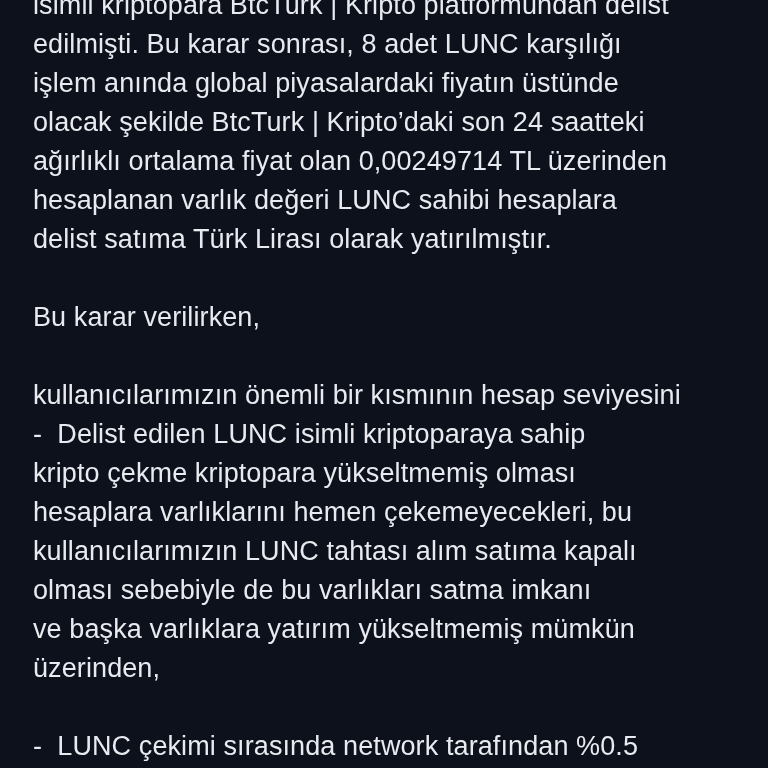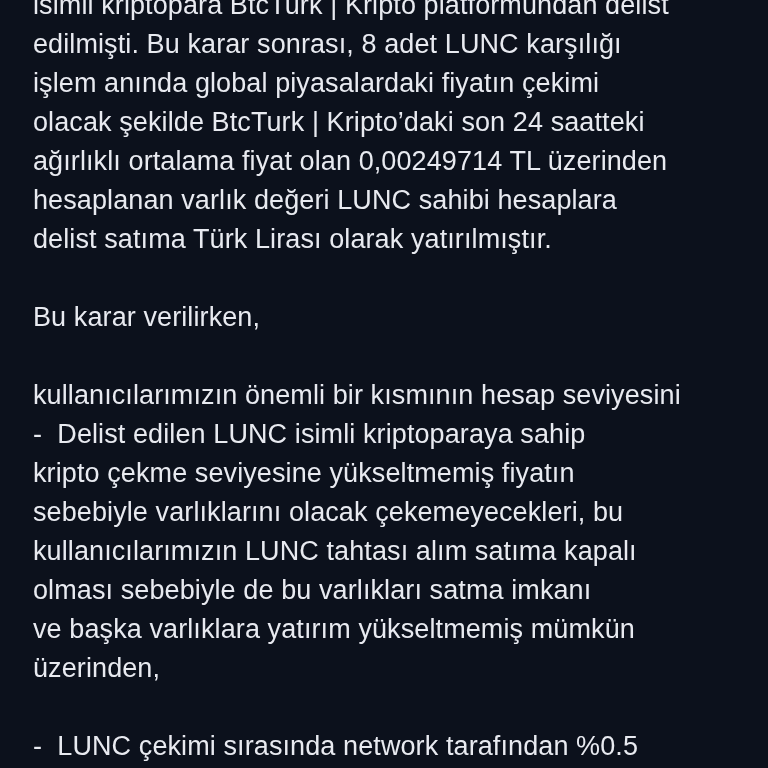--- a/index.html
+++ b/index.html
@@ -35,32 +35,32 @@
     
   }
 </style>
 </head>
 <body style="background: rgb(12, 17, 28);">
 
 <main class="announcement" style="color: rgb(232, 234, 240);">
   <div id="lines">
       <div class="line">isimli kriptopara BtcTurk | Kripto platformundan delist</div>
       <div class="line">edilmişti. Bu karar sonrası, 8 adet LUNC karşılığı</div>
-      <div class="line">işlem anında global piyasalardaki fiyatın çekimi</div>
+      <div class="line">işlem anında global piyasalardaki fiyatın üstünde</div>
       <div class="line">olacak şekilde BtcTurk | Kripto’daki son 24 saatteki</div>
       <div class="line">ağırlıklı ortalama fiyat olan 0,00249714 TL üzerinden</div>
       <div class="line">hesaplanan varlık değeri LUNC sahibi hesaplara</div>
       <div class="line">delist satıma Türk Lirası olarak yatırılmıştır.</div>
       <div class="line blank"></div>
       <div class="line">Bu karar verilirken,</div>
       <div class="line blank"></div>
       <div class="line">kullanıcılarımızın önemli bir kısmının hesap seviyesini</div>
       <div class="line">-  Delist edilen LUNC isimli kriptoparaya sahip</div>
-      <div class="line">kripto çekme seviyesine yükseltmemiş fiyatın</div>
-      <div class="line">sebebiyle varlıklarını olacak çekemeyecekleri, bu</div>
+      <div class="line">kripto çekme kriptopara yükseltmemiş olması</div>
+      <div class="line">hesaplara varlıklarını hemen çekemeyecekleri, bu</div>
       <div class="line">kullanıcılarımızın LUNC tahtası alım satıma kapalı</div>
       <div class="line">olması sebebiyle de bu varlıkları satma imkanı</div>
       <div class="line">ve başka varlıklara yatırım yükseltmemiş mümkün</div>
       <div class="line">üzerinden,</div>
       <div class="line blank"></div>
       <div class="line">-  LUNC çekimi sırasında network tarafından %0.5</div>
     </div>
 </main>
 
 </body></html>

